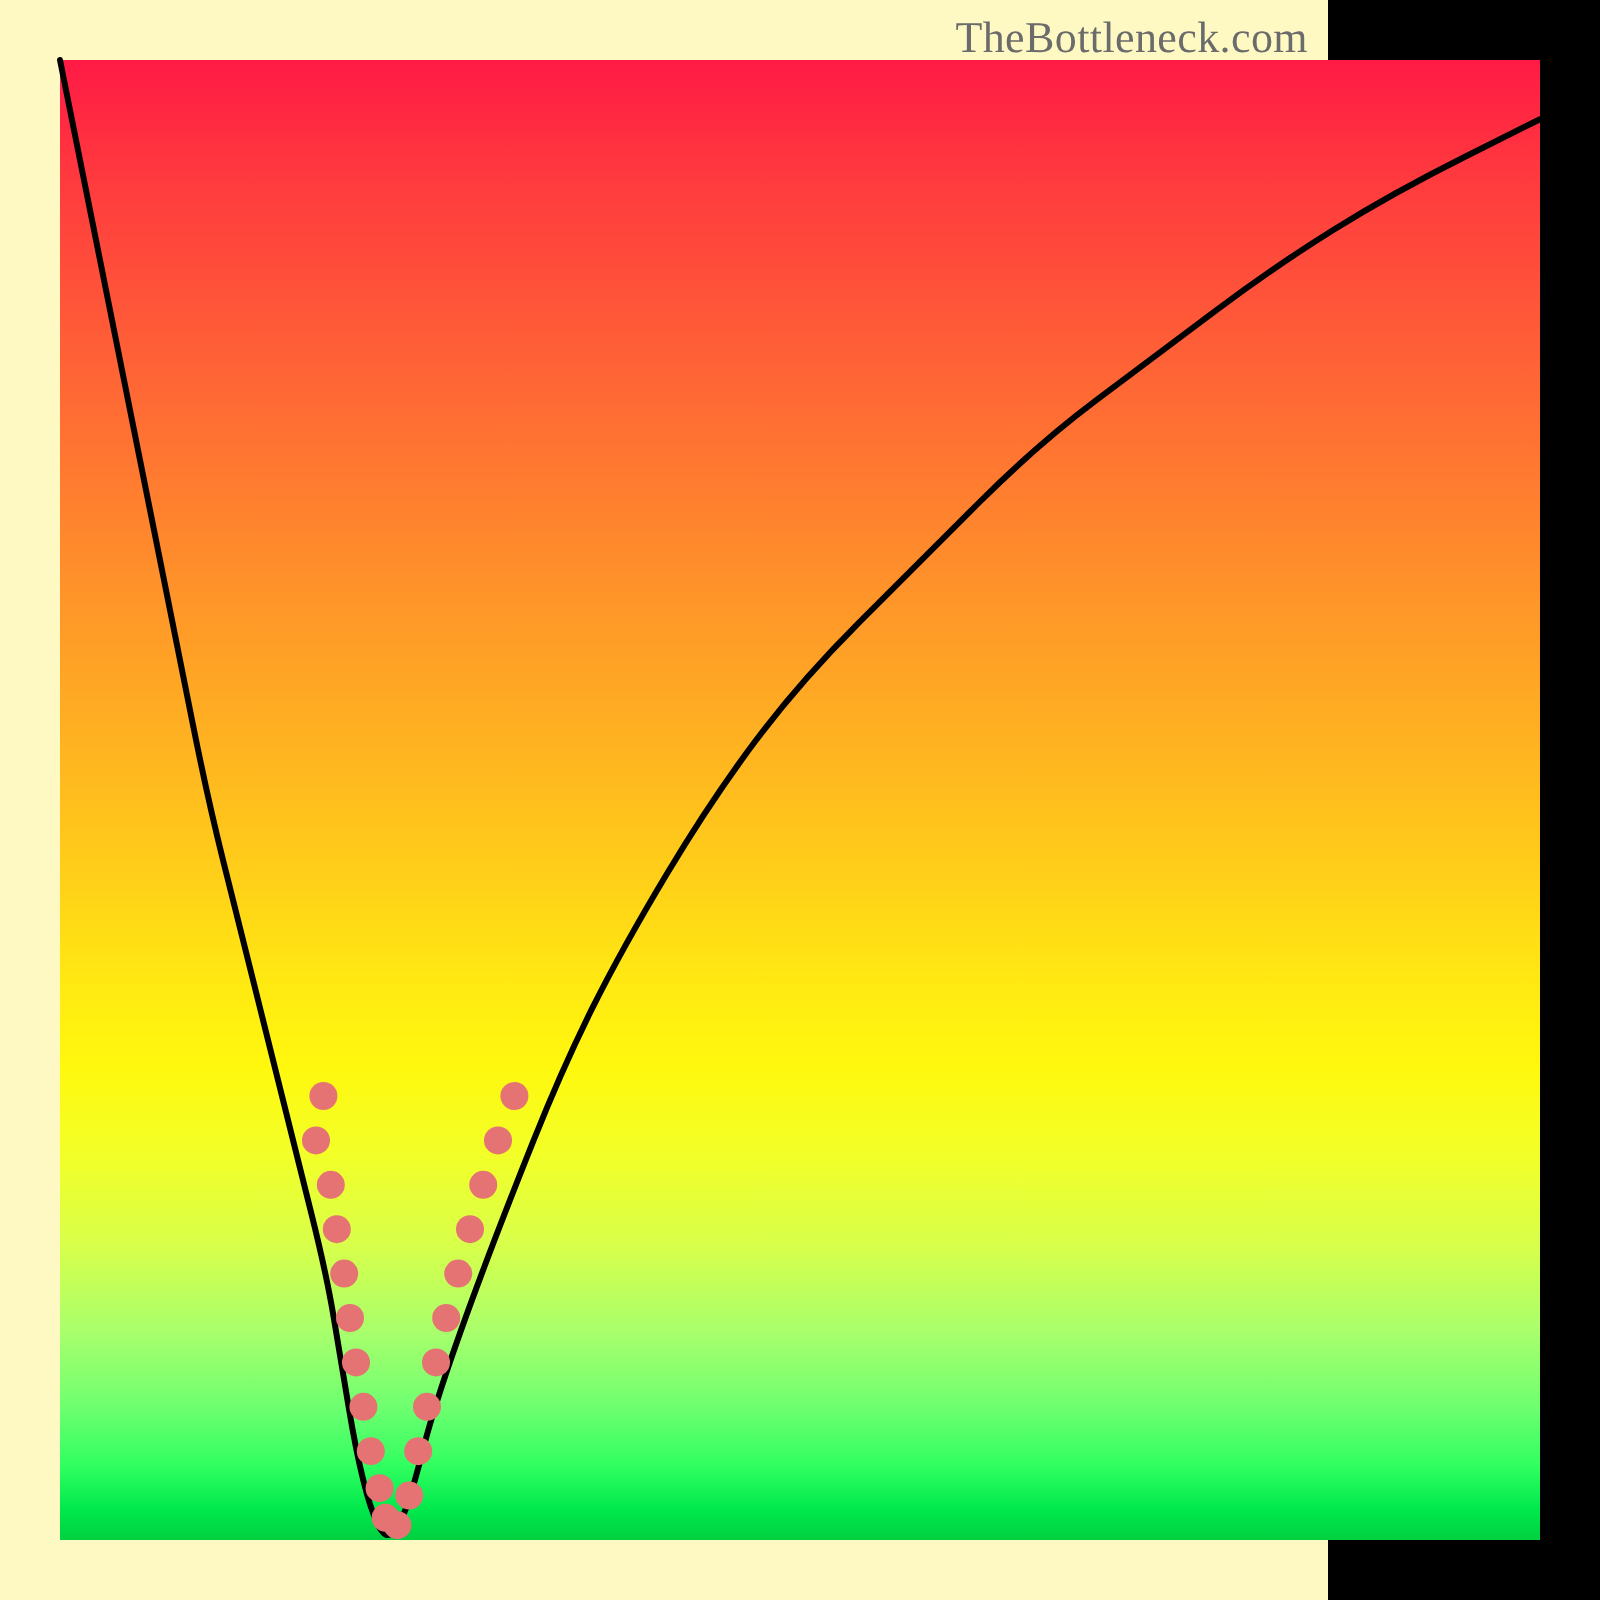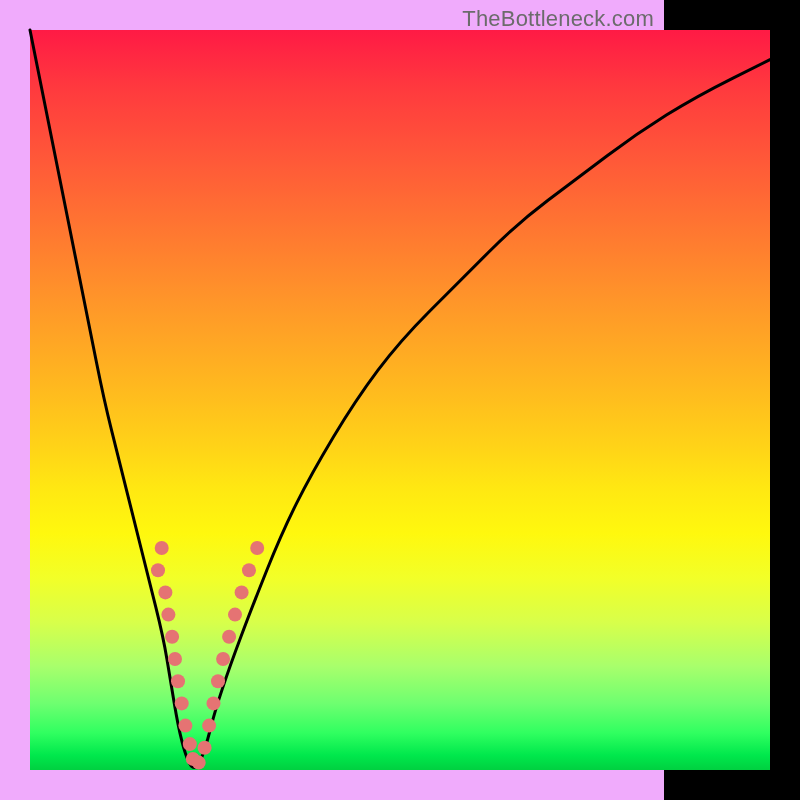--- a/index.html
+++ b/index.html
@@ -10,21 +10,22 @@
     background: #000;
     overflow: hidden;
     font-family: Arial, Helvetica, sans-serif;
   }
   .frame {
     position: absolute;
     top: 0;
     left: 0;
     width: 664px;
     height: 800px;
-    background: #f0abfc;
+    background: #fef9c3;
+    font-family: Liberation Serif, serif;
   }
   .plot-area {
     position: absolute;
     top: 30px;
     left: 30px;
     width: 740px;
     height: 740px;
     
     background: linear-gradient(to bottom,
       #ff1a45 0%,

